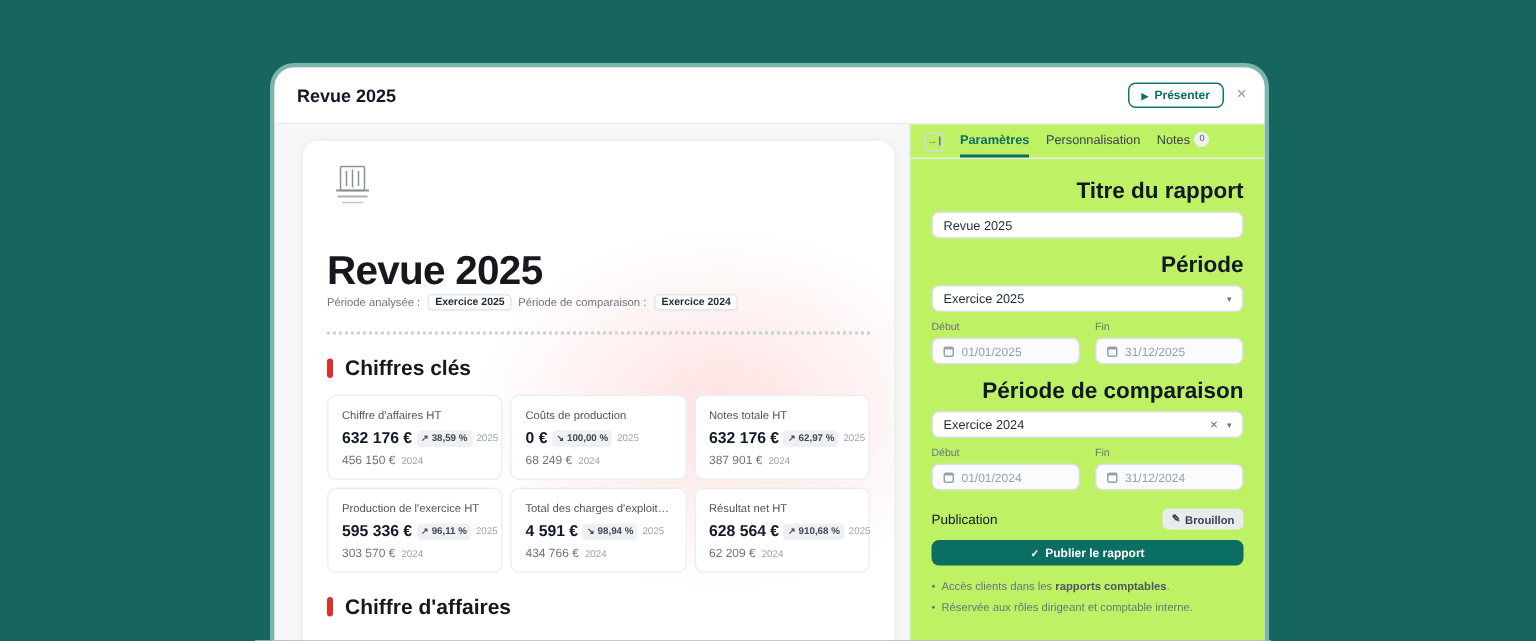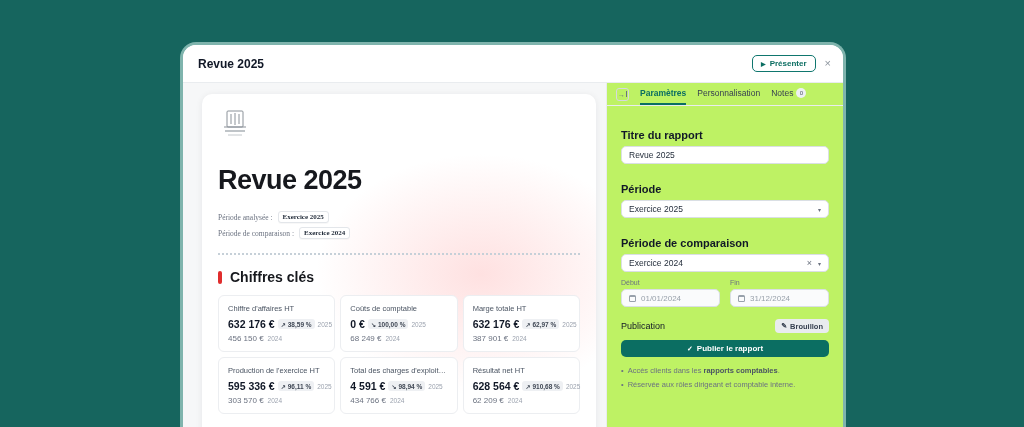--- a/index.html
+++ b/index.html
@@ -24,21 +24,21 @@
   .win-body { flex:1; display:flex; min-height:0; }
   .doc-area { flex:1; background:#f6f7f8; position:relative; overflow:hidden; }
   .page { position:absolute; left:19px; top:11px; width:394px; bottom:-30px; background:#fff;
     border-radius:10px; box-shadow:0 1px 7px rgba(16,24,40,.07); padding:15px 16px; overflow:hidden; }
   .glow { position:absolute; right:-50px; top:60px; width:330px; height:240px; pointer-events:none;
     background:radial-gradient(closest-side, rgba(254,200,200,.55), rgba(254,200,200,0)); }
   .page-inner { position:relative; }
 
   .logo { width:34px; height:30px; display:block; }
   .doc-title { margin-top:26px; font-size:27px; font-weight:700; color:#16181d; letter-spacing:-.5px; }
-  .meta { margin-top:15px; display:flex; flex-direction:column; gap:4px;font-family:Liberation Serif, serif; }
+  .meta { display:flex; flex-direction:row; gap:4px; }
   .meta-line { display:flex; align-items:center; gap:5px; font-size:7.5px; color:#6b7280; }
   .chip { border:1px solid #e3e6ea; background:#fff; border-radius:3px; padding:1px 4px;
     font-size:7px; font-weight:700; color:#1f2937; box-shadow:0 1px 1px rgba(0,0,0,.03); }
 
   .dotted-sep { margin-top:14px; border-top:2px dotted #c6d0d8; }
 
   .section-head { margin-top:14px; display:flex; align-items:center; gap:8px; }
   .red-bar { width:4px; height:13px; background:#e02d2d; border-radius:2px; flex:0 0 4px; }
   .section-title { font-size:14px; font-weight:700; color:#16181d; }
 
@@ -61,21 +61,21 @@
     display:flex; align-items:center; justify-content:center; gap:1px; color:#6b7280; cursor:pointer; }
   .collapse-btn .arr { font-size:7px; line-height:1; }
   .collapse-btn .bar { width:1px; height:6px; background:#6b7280; }
   .tab { display:flex; align-items:center; gap:3px; font-size:8.5px; color:#374151;
     border-bottom:2px solid transparent; cursor:pointer; }
   .tab.active { color:#0b6e62; font-weight:700; border-bottom-color:#0b6e62; }
   .tab-badge { width:10px; height:10px; border-radius:50%; background:#eef0f3; color:#4b5563;
     font-size:6px; display:flex; align-items:center; justify-content:center; }
 
   .panel-body { padding:4px 14px 0; }
-  .f-label { display:block; font-size:11px; font-weight:700; color:#111827; margin:19px 0 5px; }
+  .f-label { display:block; font-size:15px; font-weight:700; color:#111827; margin:9px 0 5px;text-align:right; }
   .input, .select { height:18px; border:1px solid #dadfe4; border-radius:5px; background:#fff;
     display:flex; align-items:center; padding:0 7px; font-size:8.5px; color:#1f2937; }
   input.input { width:100%; font-family:"Liberation Sans",sans-serif; outline:none; }
   .select { cursor:pointer; }
   .select .grow { flex:1; }
   .caret { color:#6b7280; font-size:6px; }
   .clear-x { color:#6b7280; font-size:9px; margin-right:6px; line-height:1; }
 
   .half-grid { display:grid; grid-template-columns:1fr 1fr; gap:10px; }
   .sublabel { font-size:7px; color:#6b7280; margin:7px 0 3px; }
@@ -158,36 +158,36 @@
                     <span>38,59 %</span>
                   </span>
                 <span class="kpi-year">2025</span>
               </div>
               <div class="kpi-prev">
                   <span>456 150 €</span>
                   <span class="kpi-year">2024</span>
                 </div>
             </div>
             <div class="kpi-card">
-              <div class="kpi-label">Coûts de comptable</div>
+              <div class="kpi-label">Coûts de production</div>
               <div class="kpi-row">
                 <span class="kpi-value">0 €</span>
                 <span class="kpi-badge">
                     <span class="tr">↘</span>
                     <span>100,00 %</span>
                   </span>
                 <span class="kpi-year">2025</span>
               </div>
               <div class="kpi-prev">
                   <span>68 249 €</span>
                   <span class="kpi-year">2024</span>
                 </div>
             </div>
             <div class="kpi-card">
-              <div class="kpi-label">Marge totale HT</div>
+              <div class="kpi-label">Notes totale HT</div>
               <div class="kpi-row">
                 <span class="kpi-value">632 176 €</span>
                 <span class="kpi-badge">
                     <span class="tr">↗</span>
                     <span>62,97 %</span>
                   </span>
                 <span class="kpi-year">2025</span>
               </div>
               <div class="kpi-prev">
                   <span>387 901 €</span>
@@ -270,20 +270,36 @@
 
       <div class="panel-body">
 
         <label class="f-label">Titre du rapport</label>
         <input class="input" type="text" value="Revue 2025" style="">
 
         <label class="f-label">Période</label>
         <div class="select">
           <span class="grow">Exercice 2025</span>
           <span class="caret">▾</span>
+        </div>
+        <div class="half-grid">
+          <div>
+            <div class="sublabel">Début</div>
+            <div class="input date-input">
+              <span class="cal-icon"></span>
+              <span>01/01/2025</span>
+            </div>
+          </div>
+          <div>
+            <div class="sublabel">Fin</div>
+            <div class="input date-input">
+              <span class="cal-icon"></span>
+              <span>31/12/2025</span>
+            </div>
+          </div>
         </div>
 
         <label class="f-label">Période de comparaison</label>
         <div class="select">
           <span class="grow">Exercice 2024</span>
           <span class="clear-x">×</span>
           <span class="caret">▾</span>
         </div>
         <div class="half-grid">
           <div>

